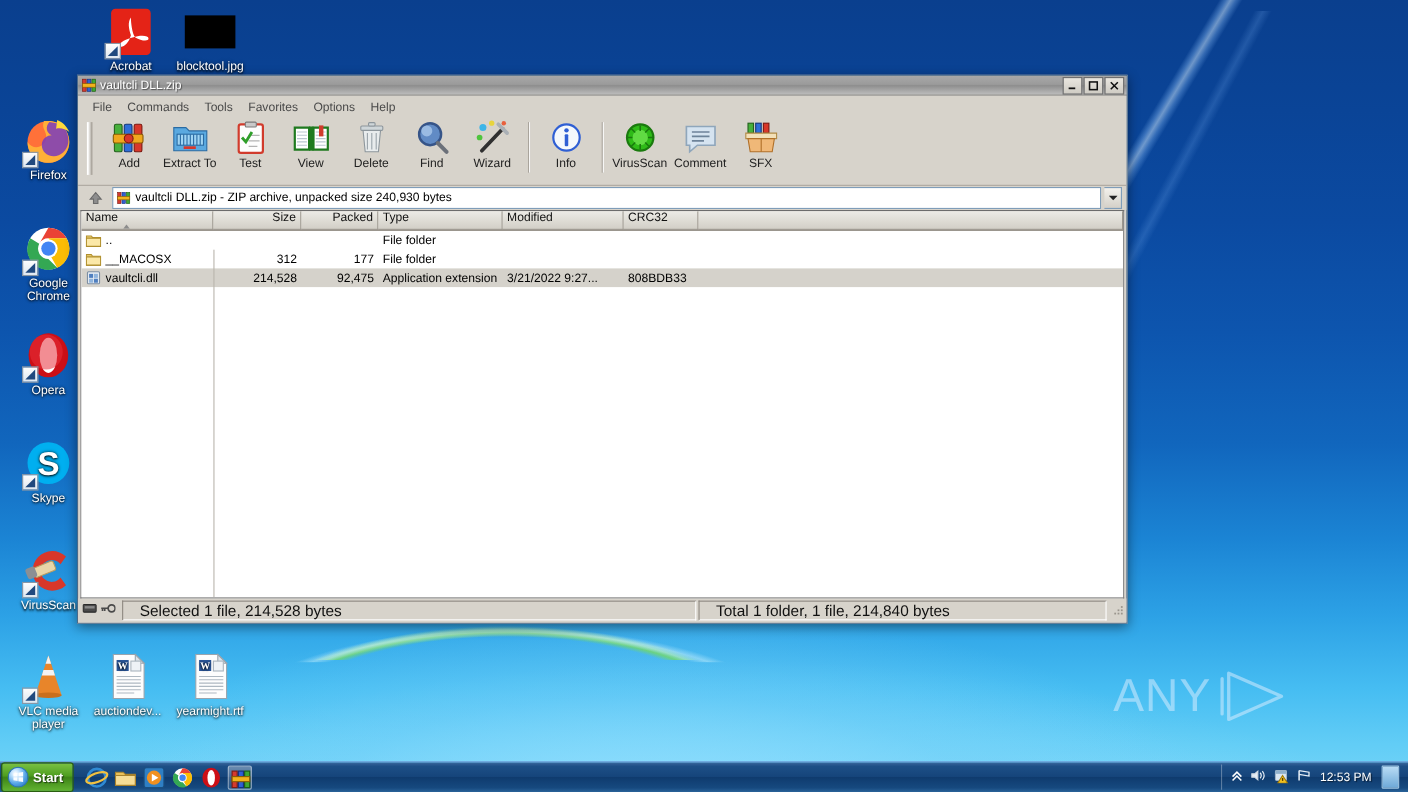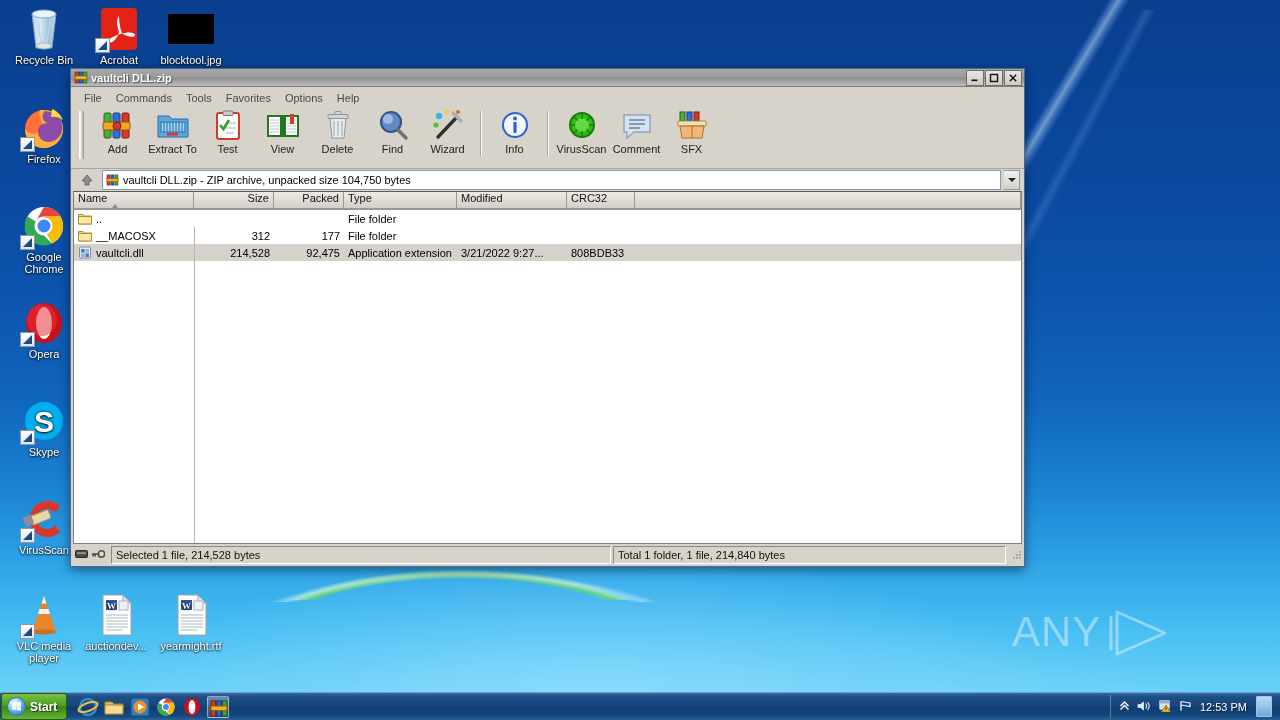--- a/index.html
+++ b/index.html
@@ -96,21 +96,21 @@
     display:flex;flex-direction:column;
   }
   #titlebar{
     height:17px;flex:0 0 17px;
     background:linear-gradient(to bottom,#a8a8a8 0%,#9b9b9b 45%,#8e8e8e 52%,#bdbdbd 100%);
     display:flex;align-items:center;padding:0 2px;
     border-bottom:1px solid #7d7d7d;
   }
   #titlebar .ticon{width:14px;height:13px;margin:0 3px 0 1px;position:relative;}
   #titlebar .ttext{
-    color:#fff;font-size:11px;font-weight:bold;
+    color:#fff;font-size:11px;font-weight:normal;
     text-shadow:1px 1px 1px rgba(0,0,0,.5);
     white-space:nowrap;flex:1;
   }
   .winbtns{display:flex;gap:1px;align-items:center;}
   .winbtn{
     width:16px;height:14px;
     background:linear-gradient(to bottom,#e9e6df,#cfccc4);
     border:1px solid #6f6f6f;
     position:relative;
     font-size:9px;color:#111;
@@ -197,21 +197,21 @@
   }
   #statusbar{
     flex:0 0 19px;display:flex;align-items:center;padding:1px 2px 2px 2px;gap:2px;
     background:#d7d3cb;
   }
   .sbicons{display:flex;align-items:center;gap:3px;padding:0 4px 0 2px;}
   .sbpanel{
     height:16px;background:#d7d3cb;
     border:1px solid #a9a49c;border-top-color:#8d8880;border-left-color:#8d8880;
     border-right-color:#fff;border-bottom-color:#fff;
-    display:flex;align-items:center;padding:0 4px;font-size:11px;color:#111;
+    display:flex;align-items:center;padding:0 15px;font-size:14px;color:#111;
   }
   #sb1{flex:0 0 490px;}
   #sb2{flex:1;}
   #sbgrip{
     width:12px;height:12px;margin-left:2px;position:relative;flex:0 0 12px;
   }
 
   
   #taskbar{
     position:absolute;left:0;bottom:0;width:1280px;height:27px;
@@ -269,39 +269,20 @@
   <div id="watermark">
     <span>ANY</span>
     <span class="wm-play">
       <svg width="64" height="50" viewBox="0 0 64 50" aria-hidden="true">
         <path d="M10 4 L10 46 L58 25 Z" fill="none" stroke="rgba(225,240,255,.5)" stroke-width="3" stroke-linejoin="round"></path>
         <path d="M4 9 L4 41" fill="none" stroke="rgba(225,240,255,.5)" stroke-width="3" stroke-linecap="round"></path>
       </svg>
     </span>
   </div>
 
-  <div class="dicon" style="left:8px;top:6px;">
-    <span class="gfx">
-      <svg width="72" height="46" viewBox="0 0 72 46">
-        <defs>
-            <linearGradient id="rbg" x1="0" y1="0" x2="1" y2="0">
-          <stop offset="0" stop-color="#cfe4f2"></stop>
-              <stop offset=".35" stop-color="#eef7fd"></stop>
-          <stop offset=".7" stop-color="#a9cde6"></stop>
-              <stop offset="1" stop-color="#d5e9f6"></stop>
-            </linearGradient>
-          </defs>
-        <path d="M24 8 L48 8 L44 42 L28 42 Z" fill="url(#rbg)" stroke="#7ba7c7" stroke-width="1" opacity=".92"></path>
-        <ellipse cx="36" cy="8" rx="12" ry="4" fill="#e8f4fc" stroke="#7ba7c7"></ellipse>
-        <ellipse cx="36" cy="40" rx="8" ry="3" fill="#dfe6e2" stroke="#9bb0bd"></ellipse>
-        <path d="M30 14 L33 38 M36 14 L36 38 M42 14 L39 38" stroke="#b9d7ea" stroke-width="1.2" fill="none"></path>
-      </svg>
-    </span>
-    <span class="lbl">Recycle Bin</span>
-  </div>
 
   <div class="dicon" style="left:83px;top:6px;">
     <span class="gfx">
       <svg width="72" height="46" viewBox="0 0 72 46">
         <rect x="18" y="2" width="36" height="42" rx="4" fill="#e42317"></rect>
         <path d="M36 10 c-3 4 -2 10 0 16 c-2 8 -8 12 -10 10 c-2 -3 6 -7 16 -9 c6 -1 10 0 10 2 c0 3 -7 2 -12 -1 c-3 -3 -4 -14 -4 -18 z" fill="#fff"></path>
       </svg>
       <span class="shortcut-arrow"></span>
     </span>
     <span class="lbl">Acrobat</span>
@@ -624,21 +605,21 @@
       </span>
       <div id="addrbox">
         <span class="aicon">
           <svg width="13" height="12" viewBox="0 0 14 13">
             <rect x="1" y="1" width="3.3" height="11" fill="#d43a2f" stroke="#7d1a12" stroke-width=".6"></rect>
             <rect x="5.3" y="1" width="3.3" height="11" fill="#2f5fd4" stroke="#16307d" stroke-width=".6"></rect>
             <rect x="9.6" y="1" width="3.3" height="11" fill="#3fa832" stroke="#1c5c14" stroke-width=".6"></rect>
             <rect x="1" y="5" width="11.9" height="3.3" fill="#f2b21c" stroke="#8a5c05" stroke-width=".6"></rect>
           </svg>
         </span>
-        <span class="atext">vaultcli DLL.zip - ZIP archive, unpacked size 104,750 bytes</span>
+        <span class="atext">vaultcli DLL.zip - ZIP archive, unpacked size 240,930 bytes</span>
       </div>
       <span id="addrdrop">
         <svg width="8" height="6" viewBox="0 0 8 6">
             <path d="M0 1 L4 5 L8 1 Z" fill="#222"></path>
           </svg>
       </span>
     </div>
 
     <div id="listwrap">
       <div id="colhdr">

